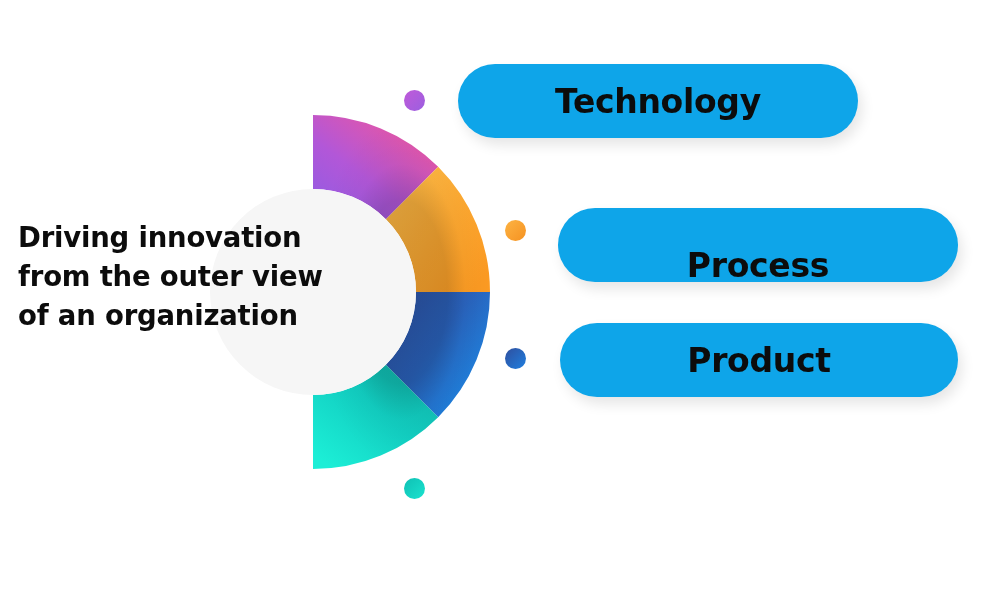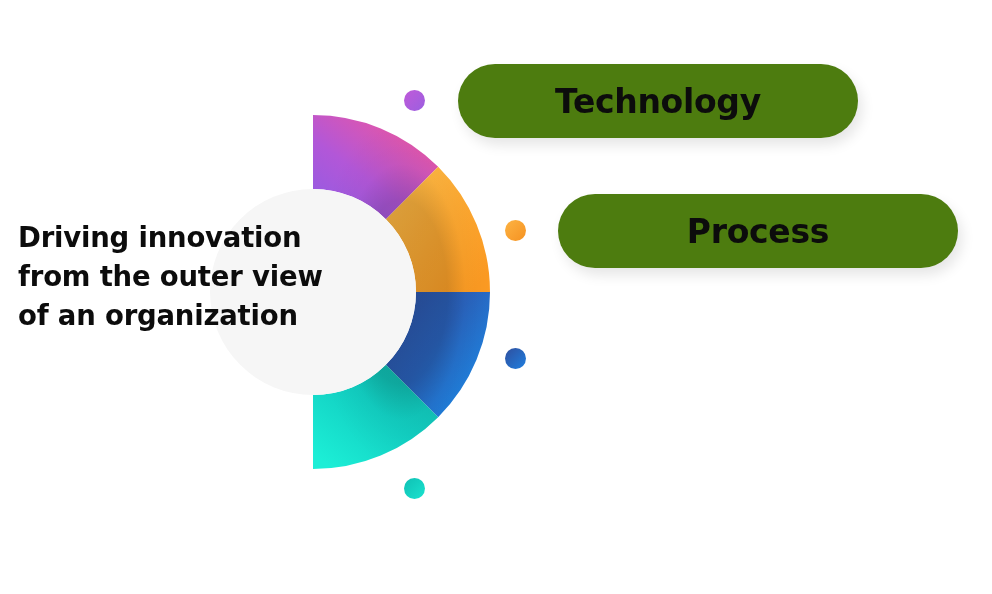--- a/index.html
+++ b/index.html
@@ -61,37 +61,37 @@
     color: #0c0c0c;
     letter-spacing: -0.2px;
     white-space: pre-line;
   }
 
   
   .pill {
     position: absolute;
     height: 74px;
     border-radius: 37px;
-    background: #4d7c0f;
+    background: #0ea5e9;
     box-shadow: 4px 7px 13px rgba(0,0,0,0.10);
     display: flex;
     align-items: center;
     justify-content: center;
     box-sizing: border-box;
   }
   .pill-label {
     font-size: 33px;
     font-weight: 700;
     color: #0c0c0c;
     letter-spacing: -0.3px;
     line-height: 1;
   }
 
   .pill.p0 { left: 458px; top: 64px;  width: 400px; }
-  .pill.p1 { left: 558px; top: 194px; width: 400px; }
+  .pill.p1 { left: 558px; top: 208px; width: 400px; align-items: flex-end; }
   .pill.p2 { left: 560px; top: 323px; width: 398px; }
   .pill.p3 { left: 458px; top: 452px; width: 400px; }
 
   
   .dot {
     position: absolute;
     width: 21px;
     height: 21px;
     border-radius: 50%;
   }
@@ -175,15 +175,18 @@
   <div class="dot d3" style="background: linear-gradient(135deg,#0fc0b4,#1ae3cf);"></div>
 
   <div class="pill p0">
     <span class="pill-label">Technology</span>
   </div>
 
   <div class="pill p1">
     <span class="pill-label">Process</span>
   </div>
 
+  <div class="pill p2">
+    <span class="pill-label">Product</span>
+  </div>
 
 
 </div>
 
 </body></html>

